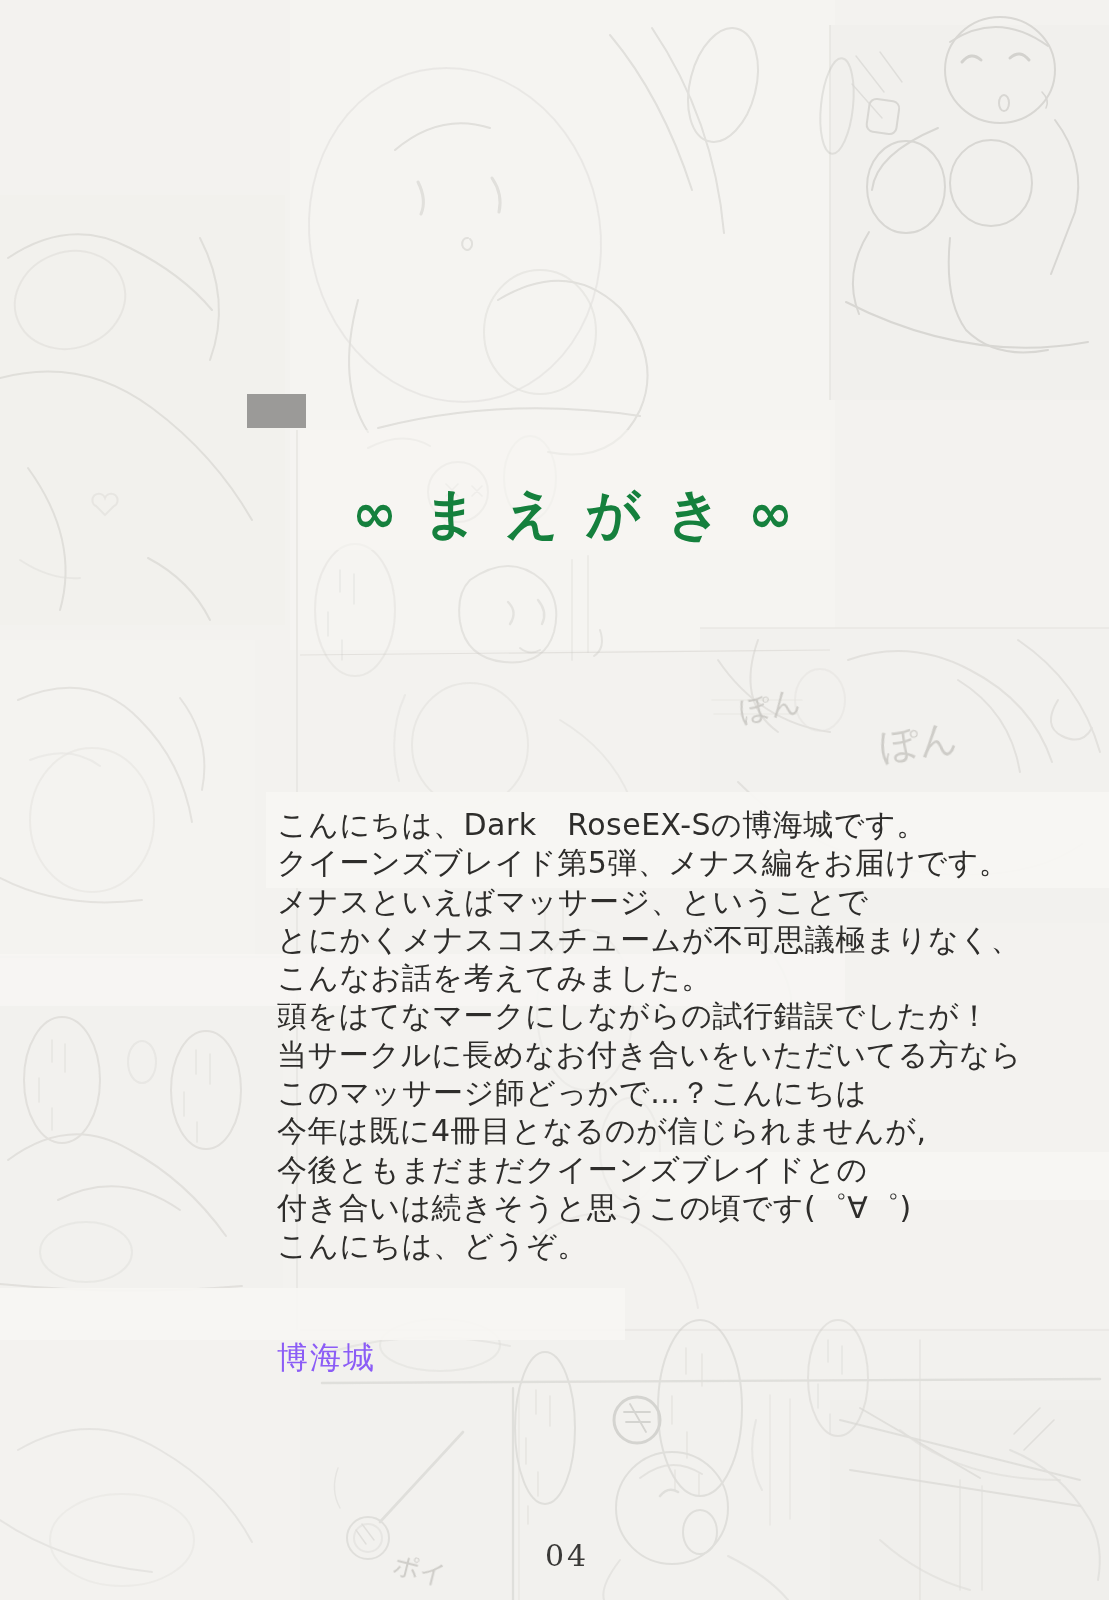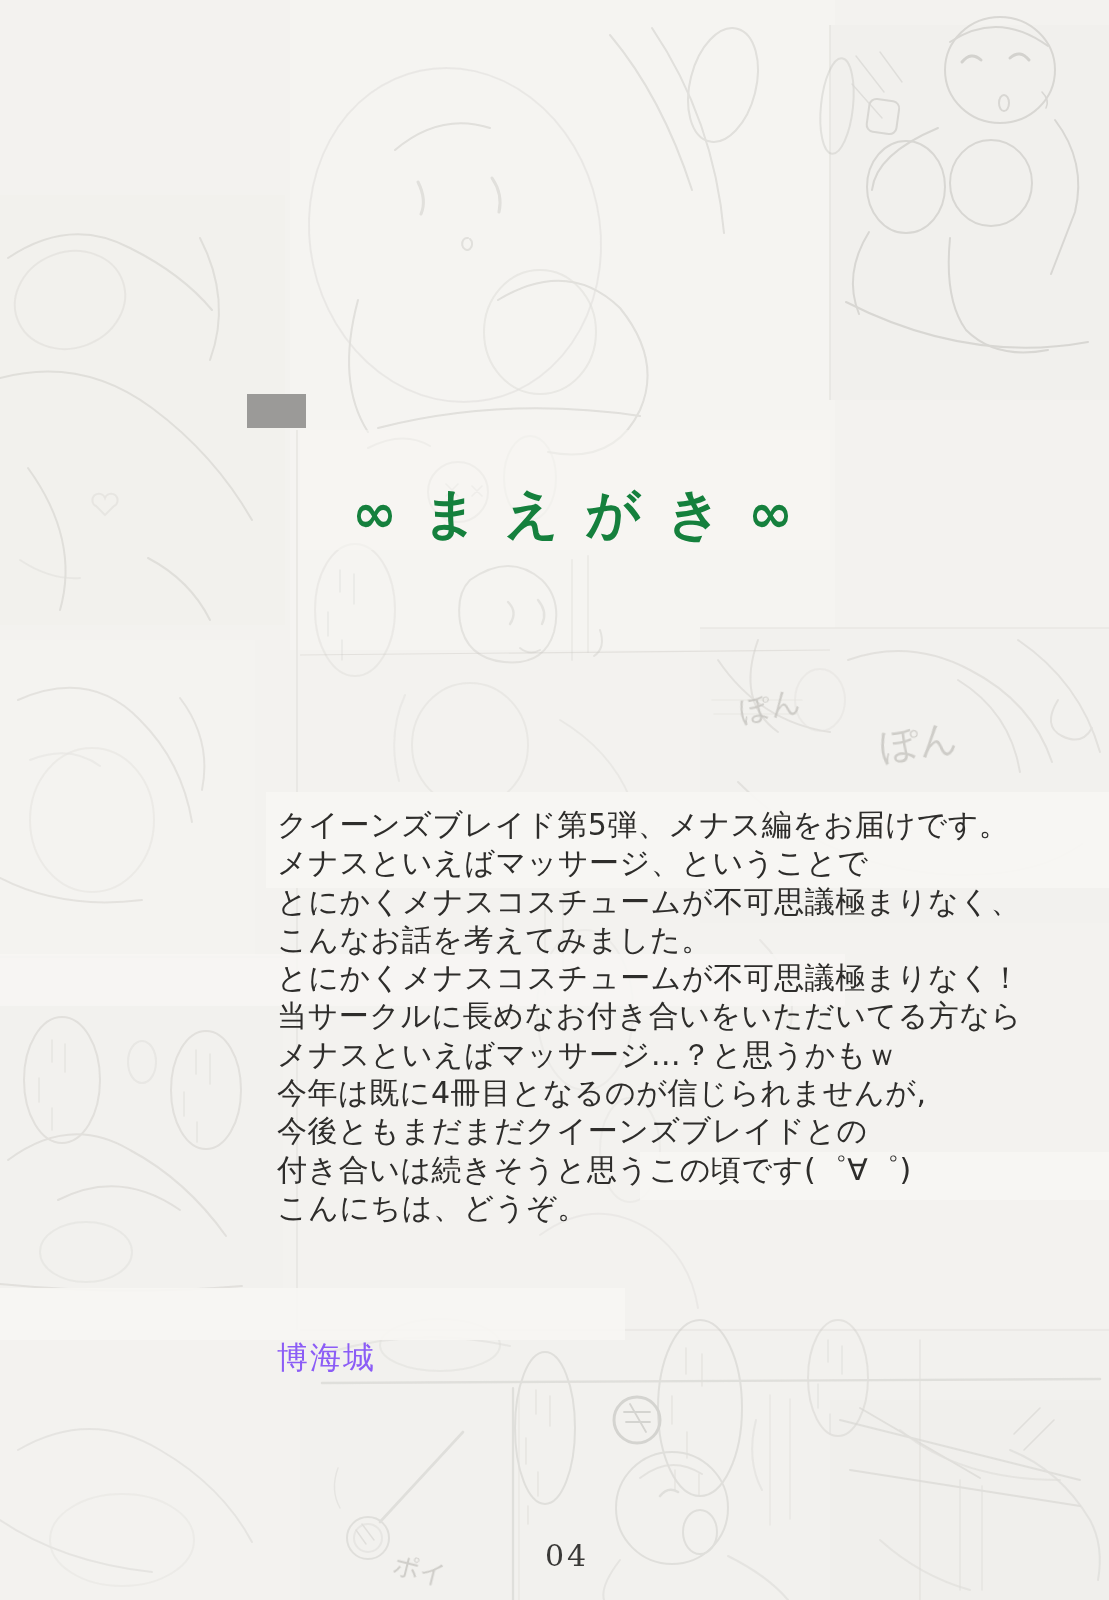--- a/index.html
+++ b/index.html
@@ -233,27 +233,28 @@
     <g opacity="0.75">
       <text class="pencil-note" x="742" y="722" font-size="30" transform="rotate(-12 742 722)">ぽん</text>
       <text class="pencil-note" x="882" y="760" font-size="38" transform="rotate(-8 882 760)">ぽん</text>
       <text class="pencil-note" x="392" y="1572" font-size="26" transform="rotate(14 392 1572)">ポイ</text>
     </g>
   </svg>
 
   <div id="title">∞まえがき∞</div>
 
   <div id="preface">
+    <div class="pline">こんにちは、Dark　RoseEX-Sの博海城です。</div>
     <div class="pline">クイーンズブレイド第5弾、メナス編をお届けです。</div>
     <div class="pline">メナスといえばマッサージ、ということで</div>
     <div class="pline">とにかくメナスコスチュームが不可思議極まりなく、</div>
     <div class="pline">こんなお話を考えてみました。</div>
-    <div class="pline">とにかくメナスコスチュームが不可思議極まりなく！</div>
+    <div class="pline">頭をはてなマークにしながらの試行錯誤でしたが！</div>
     <div class="pline">当サークルに長めなお付き合いをいただいてる方なら</div>
-    <div class="pline">メナスといえばマッサージ…？と思うかもｗ</div>
+    <div class="pline">このマッサージ師どっかで…？こんにちは</div>
     <div class="pline">今年は既に4冊目となるのが信じられませんが,</div>
     <div class="pline">今後ともまだまだクイーンズブレイドとの</div>
     <div class="pline">付き合いは続きそうと思うこの頃です(゜∀゜)</div>
     <div class="pline">こんにちは、どうぞ。</div>
   </div>
 
   <div id="signature">博海城</div>
 
   <div id="page-number">04</div>
 </div>

